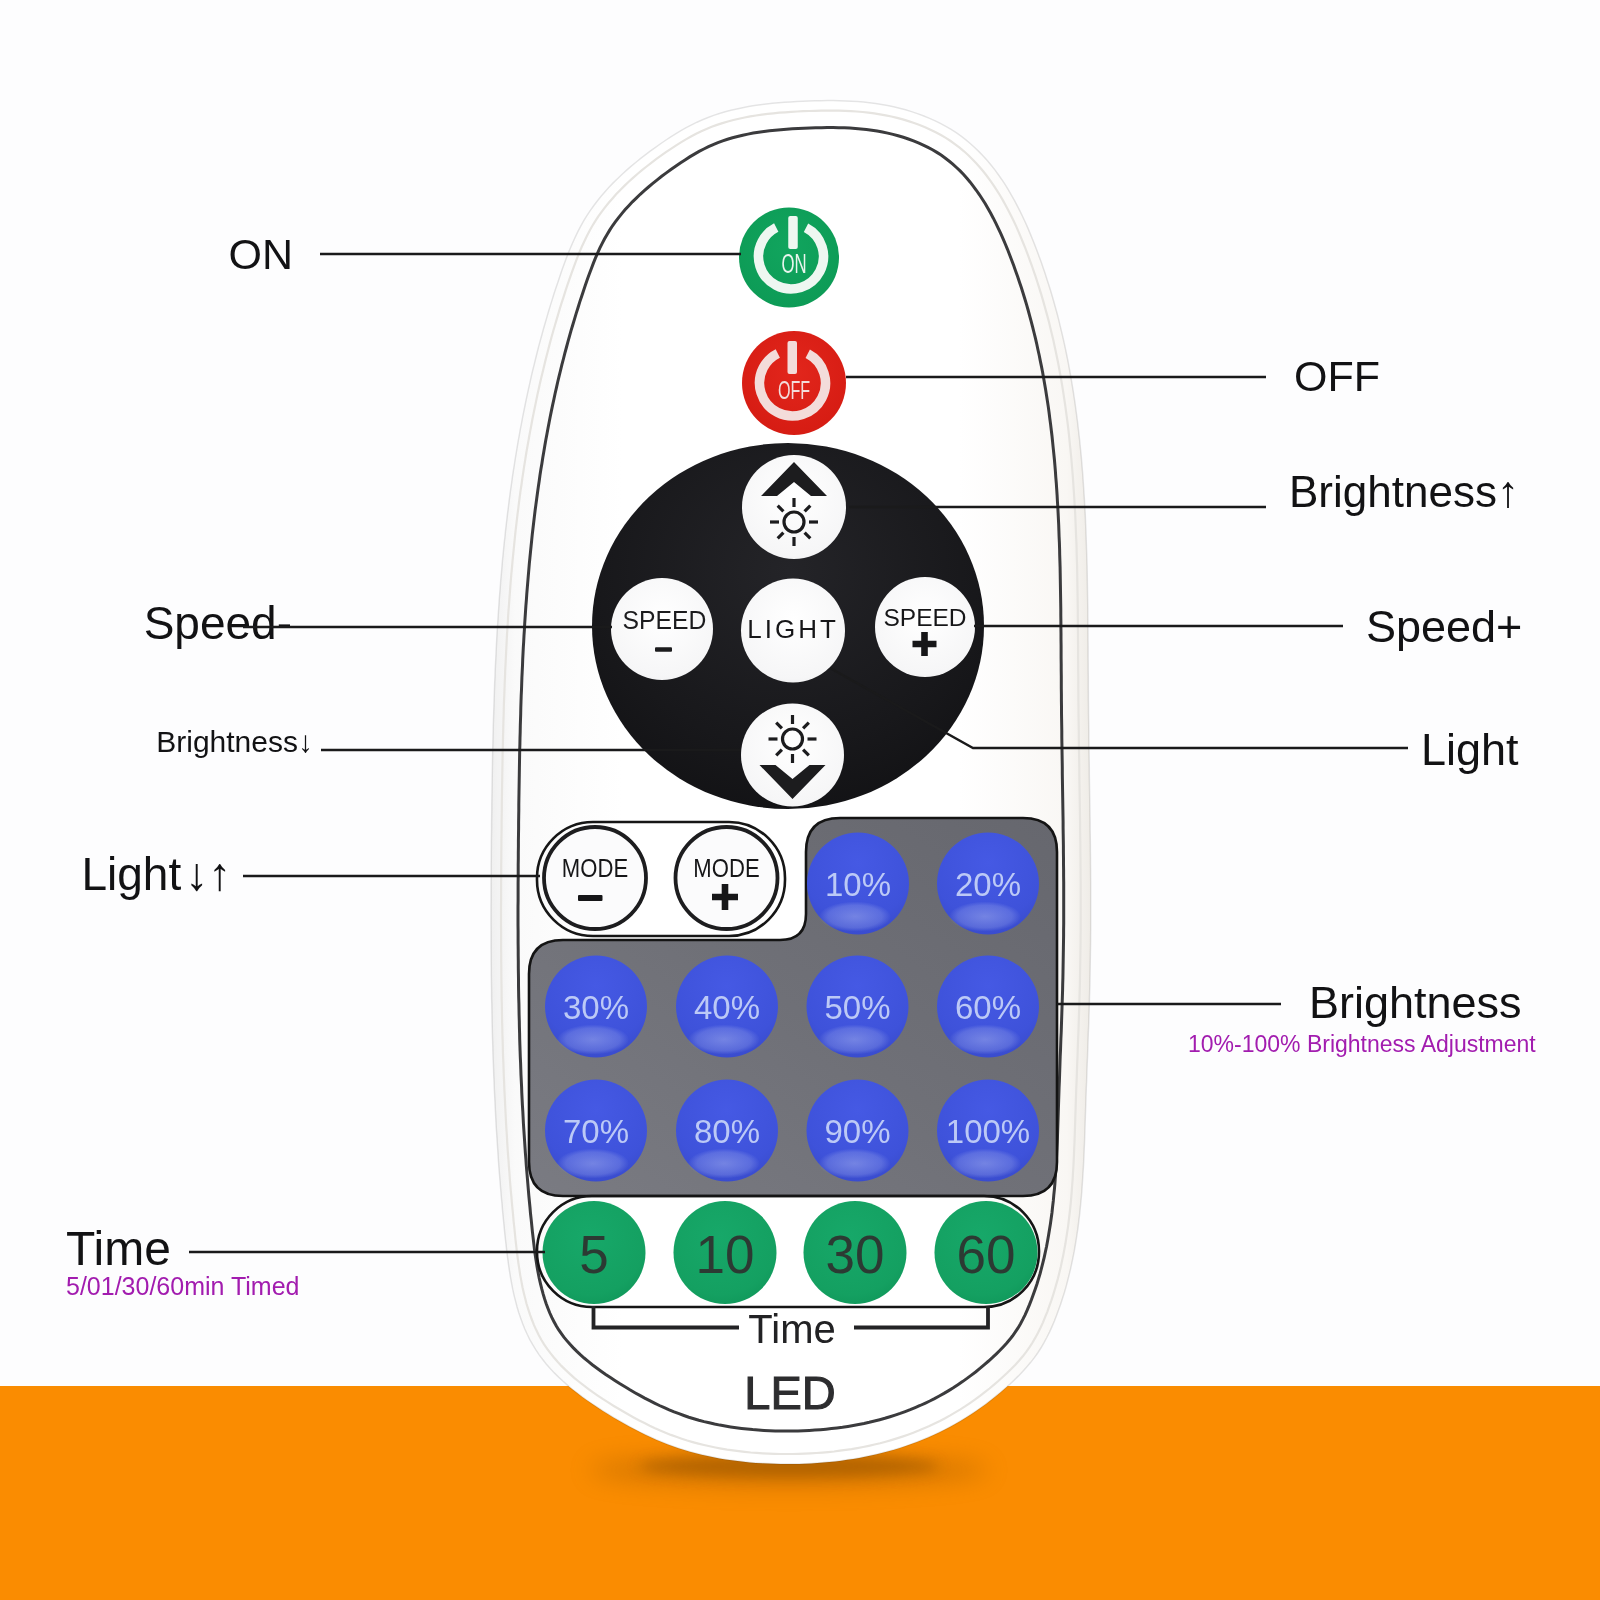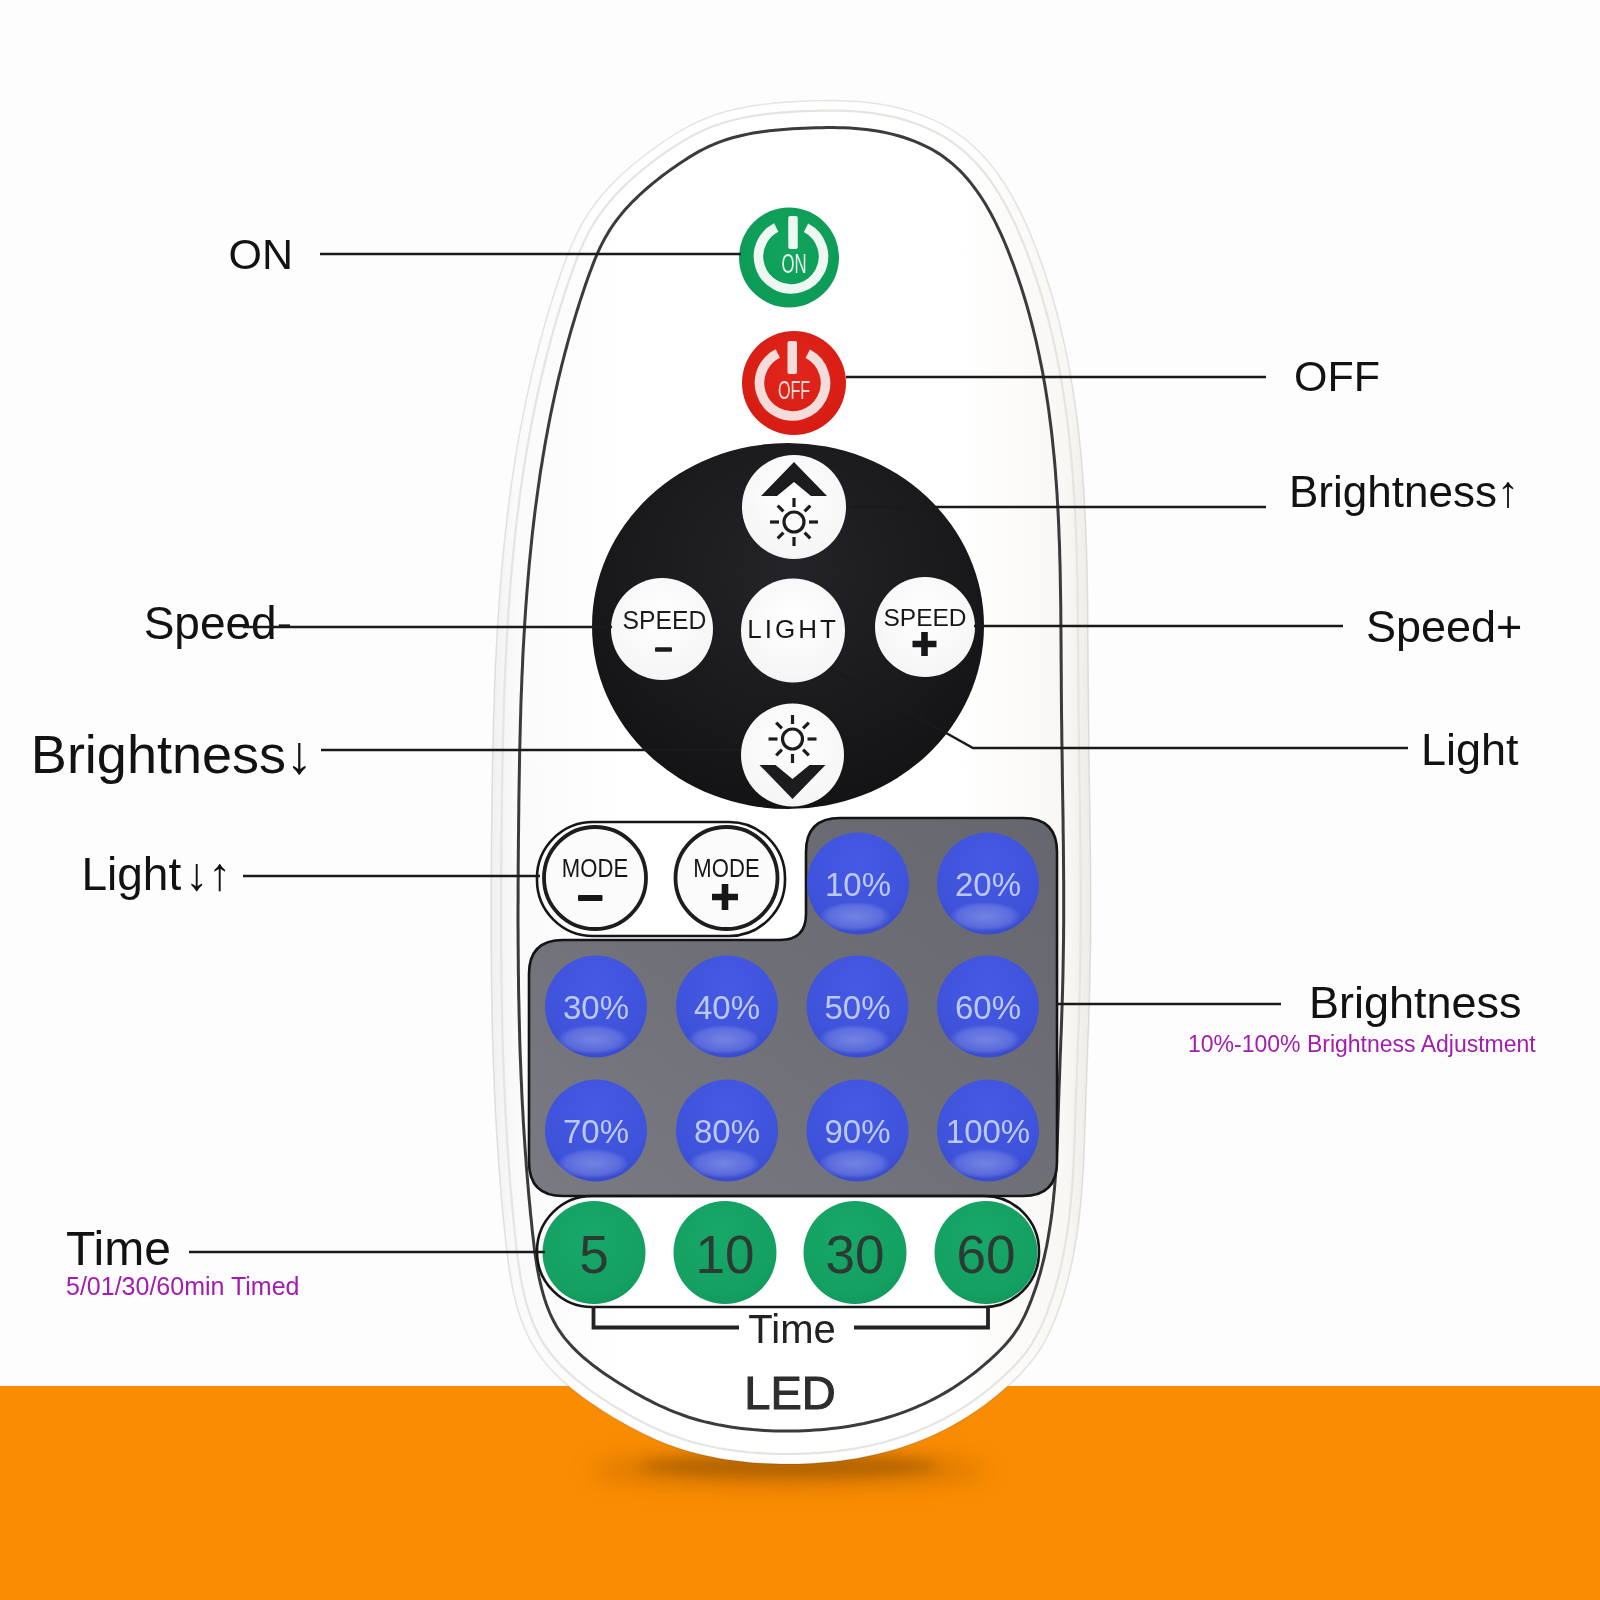--- a/index.html
+++ b/index.html
@@ -12,21 +12,21 @@
 </style>
 </head>
 <body>
 <div class="orange"></div>
 
 <div class="lab" style="font-size:43px; right:1307px; top:233px;">ON</div>
 <div class="lab" style="font-size:43px; left:1294px; top:355px;">OFF</div>
 <div class="lab" style="font-size:44px; left:1289px; top:470px;">Brightness↑</div>
 <div class="lab" style="font-size:46px; right:1308px; top:600px;">Speed-</div>
 <div class="lab" style="font-size:45px; left:1366px; top:604px;">Speed+</div>
-<div class="lab" style="font-size:54px; right:1287px; top:727px;">Brightness↓</div>
+<div class="lab" style="font-size:30px; right:1287px; top:727px;">Brightness↓</div>
 <div class="lab" style="font-size:45px; left:1421px; top:727px;">Light</div>
 <div class="lab" style="font-size:46px; right:1369px; top:851px;">Light ↓↑</div>
 <div class="lab" style="font-size:45px; left:1309px; top:980px;text-align:right;">Brightness</div>
 <div class="sub" style="font-size:23px; left:1188px; top:1033px;">10%-100% Brightness Adjustment</div>
 <div class="lab" style="font-size:48px; left:66px; top:1225px;">Time</div>
 <div class="sub" style="font-size:25px; left:66px; top:1274px;">5/01/30/60min Timed</div>
 
 <svg width="1600" height="1600" viewBox="0 0 1600 1600">
 <defs>
   <linearGradient id="bodyg" x1="0" y1="0" x2="1" y2="0">

